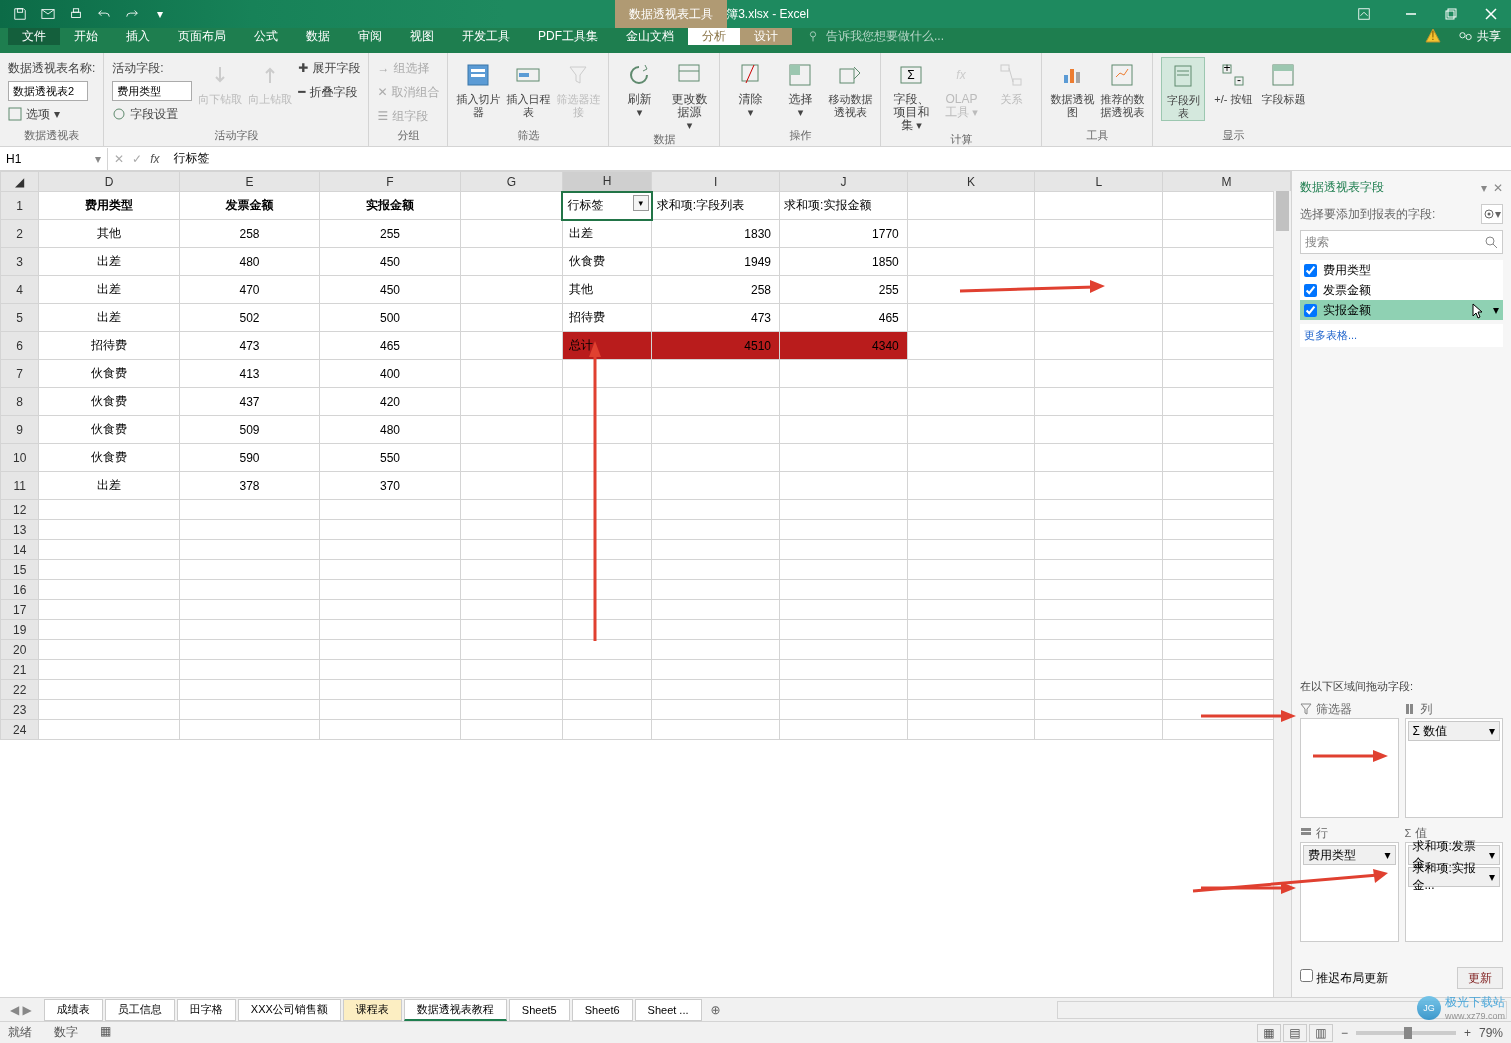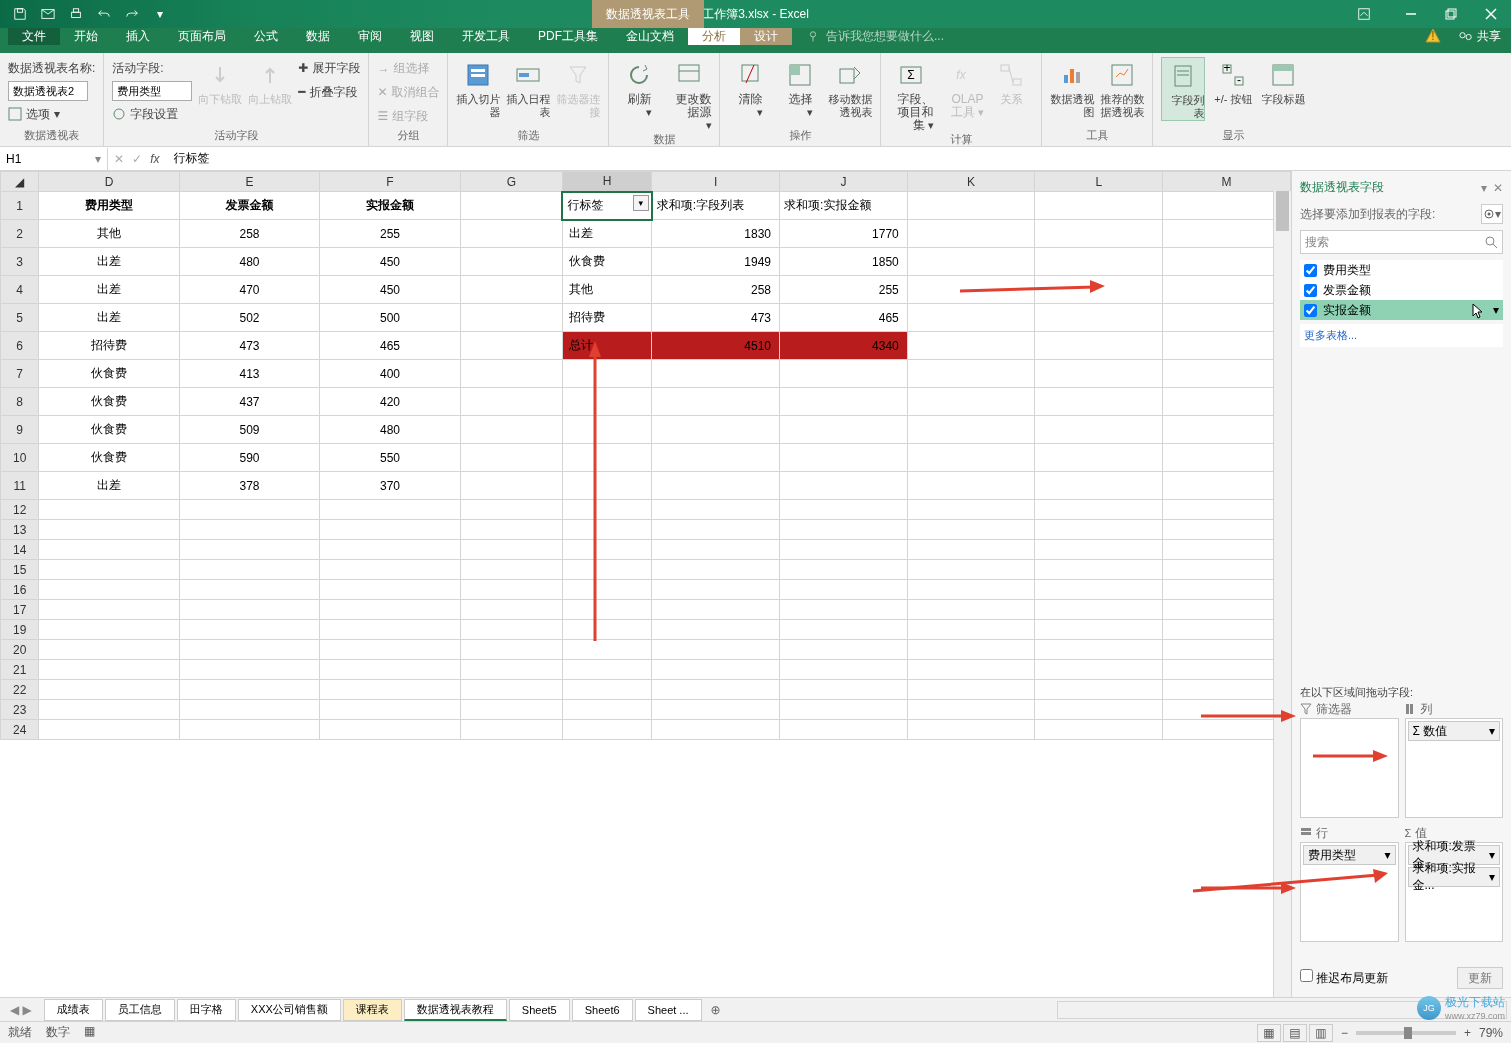--- a/index.html
+++ b/index.html
@@ -4,21 +4,21 @@
 <style>
 * { margin:0; padding:0; box-sizing:border-box; font-family:"Microsoft YaHei","Segoe UI",sans-serif; font-size:12px; }
 body { background:#fff; width:1511px; height:1043px; overflow:hidden; position:relative; }
 
 
 .titlebar { height:28px; background:linear-gradient(to right,#0c6b47,#178258,#1e8a5f,#1e8a5f,#1e8a5f,#1e8a5f,#1e8a5f); display:flex; align-items:center; color:#fff; position:relative; }
 .titlebar .qat { display:flex; gap:4px; padding-left:8px; align-items:center; }
 .titlebar .qat .qbtn { width:24px; height:22px; display:flex; align-items:center; justify-content:center; cursor:pointer; }
 .titlebar .qat .qbtn svg { width:14px; height:14px; fill:#fff; stroke:#fff; }
 .titlebar .title-center { position:absolute; left:0; right:0; text-align:center; pointer-events:none; font-size:12px; }
-.titlebar .contextual-tab { position:absolute; left:592px; top:0; height:28px; background:#b09a73; color:#fff; padding:0 14px; display:flex; align-items:center; font-size:12px; }
+.titlebar .contextual-tab { position:absolute; left:615px; top:0; height:28px; background:#b09a73; color:#fff; padding:0 14px; display:flex; align-items:center; font-size:12px; }
 .titlebar .winctrl { position:absolute; right:0; top:0; display:flex; }
 .titlebar .winctrl div { width:40px; height:28px; display:flex; align-items:center; justify-content:center; cursor:pointer; }
 .titlebar .ribbon-display { position:absolute; right:140px; display:flex; align-items:center; }
 
 
 .ribbon-tabs { height:25px; background:#1e7e4f; display:flex; align-items:flex-start; color:#fff; padding-left:8px; position:relative; }
 .ribbon-tabs .tab { padding:0 14px; display:flex; align-items:center; cursor:pointer; font-size:12px; }
 .ribbon-tabs .tab.file { background:#145f3c; }
 .ribbon-tabs .tab.active { background:#fff; color:#1e7e4f; }
 .ribbon-tabs .contextual { background:#b09a73; }
@@ -32,21 +32,21 @@
 .ribbon { height:94px; background:#f1f1f1; border-bottom:1px solid #d4d4d4; display:flex; }
 .ribbon .group { border-right:1px solid #d4d4d4; padding:4px 8px 2px 8px; display:flex; flex-direction:column; justify-content:space-between; }
 .ribbon .group .ctrls { display:flex; align-items:flex-start; gap:6px; flex:1; }
 .ribbon .group .glabel { text-align:center; color:#666; font-size:11px; height:16px; }
 .ribbon .smallrow { display:flex; flex-direction:column; gap:2px; font-size:11px; }
 .ribbon .smallrow .srow { display:flex; align-items:center; gap:4px; height:22px; color:#444; white-space:nowrap; }
 .ribbon .smallrow .srow.muted { color:#aaa; }
 .ribbon input[type=text] { height:20px; border:1px solid #ababab; padding:0 4px; font-size:11px; }
 .ribbon .bigbtn { display:flex; flex-direction:column; align-items:center; justify-content:flex-start; width:44px; padding-top:2px; cursor:pointer; }
 .ribbon .bigbtn .ic { width:32px; height:32px; display:flex; align-items:center; justify-content:center; }
-.ribbon .bigbtn .lb { font-size:11px; text-align:right; line-height:13px; color:#444; margin-top:2px; }
+.ribbon .bigbtn .lb { font-size:11px; text-align:center; line-height:13px; color:#444; margin-top:2px; }
 .ribbon .bigbtn.muted .lb { color:#bbb; }
 .ribbon .bigbtn.active { background:#d4e8dd; border:1px solid #9cc7b0; }
 
 
 .fxbar { height:24px; border-bottom:1px solid #d4d4d4; display:flex; align-items:center; background:#fff; }
 .fxbar .namebox { width:108px; height:22px; border-right:1px solid #d4d4d4; padding:0 6px; display:flex; align-items:center; justify-content:space-between; }
 .fxbar .fxbtns { display:flex; align-items:center; padding:0 6px; gap:8px; color:#aaa; }
 .fxbar .fxinput { flex:1; padding:0 8px; }
 
 
@@ -85,27 +85,27 @@
 .fieldpane h3 { font-size:14px; color:#1e7e4f; font-weight:normal; margin-bottom:8px; display:flex; align-items:center; justify-content:space-between; }
 .fieldpane .subtext { font-size:11px; color:#666; display:flex; justify-content:space-between; align-items:center; margin-bottom:6px; }
 .fieldpane .subtext .gear { width:22px; height:20px; border:1px solid #ccc; background:#fff; display:flex; align-items:center; justify-content:center; }
 .fieldpane .search { height:24px; border:1px solid #ccc; background:#fff; display:flex; align-items:center; padding:0 4px; color:#888; margin-bottom:6px; }
 .fieldpane .fieldlist { border:0; background:#fff; flex:0 0 auto; }
 .fieldpane .fielditem { height:20px; display:flex; align-items:center; gap:6px; padding:0 4px; font-size:12px; }
 .fieldpane .fielditem.hover { background:#8fd1b3; position:relative; }
 .fieldpane .fielditem input { margin:0; }
 .fieldpane .more { padding:4px; color:#2266cc; font-size:11px; margin-top:4px; background:#fff; }
 .fieldpane .areas-label { margin-top:18px; font-size:11px; color:#444; }
-.fieldpane .areas { display:grid; grid-template-columns:1fr 1fr; gap:6px; }
+.fieldpane .areas { display:grid; grid-template-columns:1fr 1fr; gap:6px; margin-top:6px; }
 .fieldpane .area { }
 .fieldpane .area .ahdr { font-size:11px; color:#666; display:flex; align-items:center; gap:4px; height:18px; }
 .fieldpane .area .awell { border:1px solid #ccc; background:#fff; min-height:100px; padding:2px; }
 .fieldpane .area .aitem { background:#f0f0f0; border:1px solid #c8c8c8; height:20px; display:flex; align-items:center; justify-content:space-between; padding:0 4px; font-size:11px; margin-bottom:2px; }
 .fieldpane .defer { margin-top:25px; font-size:11px; display:flex; align-items:center; justify-content:space-between; }
-.fieldpane .defer button { height:22px; padding:0 10px; border:1px solid #ccc; background:#f0f0f0; color:#737373; }
+.fieldpane .defer button { height:22px; padding:0 10px; border:1px solid #ccc; background:#f0f0f0; color:#7f1d1d; }
 
 
 .sheettabs { height:24px; border-top:1px solid #d4d4d4; background:#f1f1f1; display:flex; align-items:center; padding-left:10px; gap:2px; position:relative; }
 .sheettabs .nav { display:flex; gap:6px; color:#888; padding-right:10px; }
 .sheettabs .stab { padding:0 12px; height:22px; display:flex; align-items:center; border:1px solid #ccc; background:#fff; font-size:11px; cursor:pointer; }
 .sheettabs .stab.active { border-bottom:2px solid #1e7e4f; background:#fff; }
 .sheettabs .stab.sel { background:#fceec2; }
 .sheettabs .addsheet { width:24px; text-align:center; color:#666; }
 .sheettabs .hscroll { position:absolute; right:4px; top:3px; width:450px; height:18px; background:#f1f1f1; border:1px solid #d4d4d4; }
 
@@ -951,21 +951,21 @@
   <div class="stab sel">课程表</div>
   <div class="stab active">数据透视表教程</div>
   <div class="stab">Sheet5</div>
   <div class="stab">Sheet6</div>
   <div class="stab">Sheet ...</div>
   <div class="addsheet">⊕</div>
   <div class="hscroll"></div>
 </div>
 
 <div class="statusbar">
-  <div style="display:flex;gap:14px">
+  <div style="display:flex;gap:22px">
     <span>就绪</span>
     <span>数字</span>
     <span>▦</span>
   </div>
   <div class="zoom">
     <div class="views">
       <div>▦</div>
       <div>▤</div>
       <div>▥</div>
     </div>

